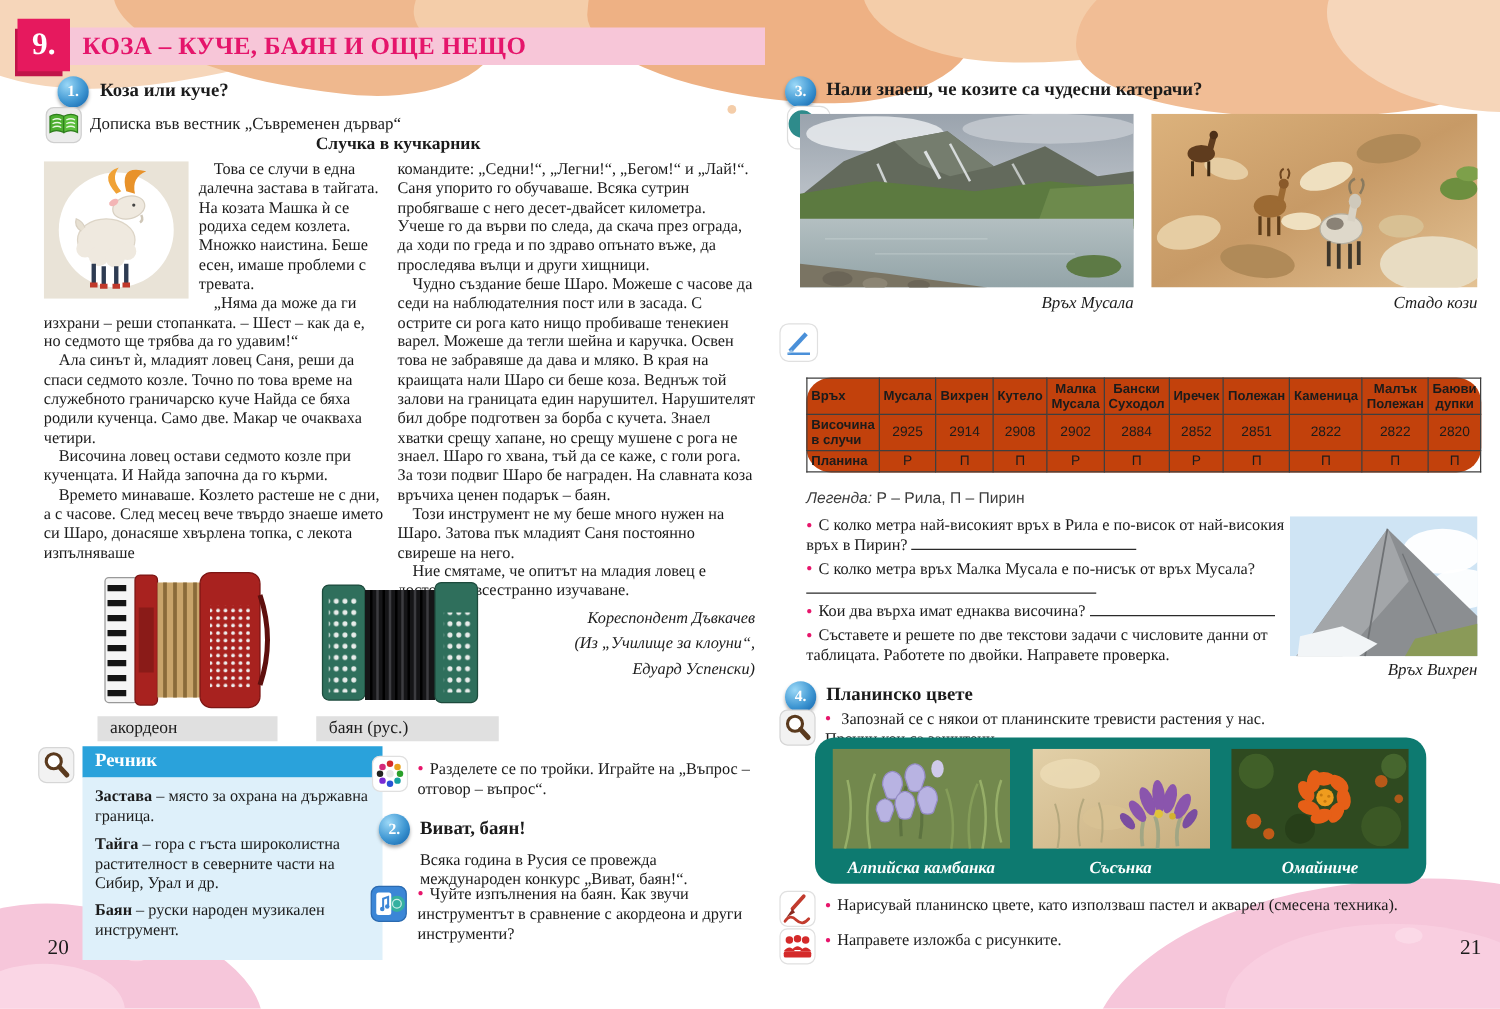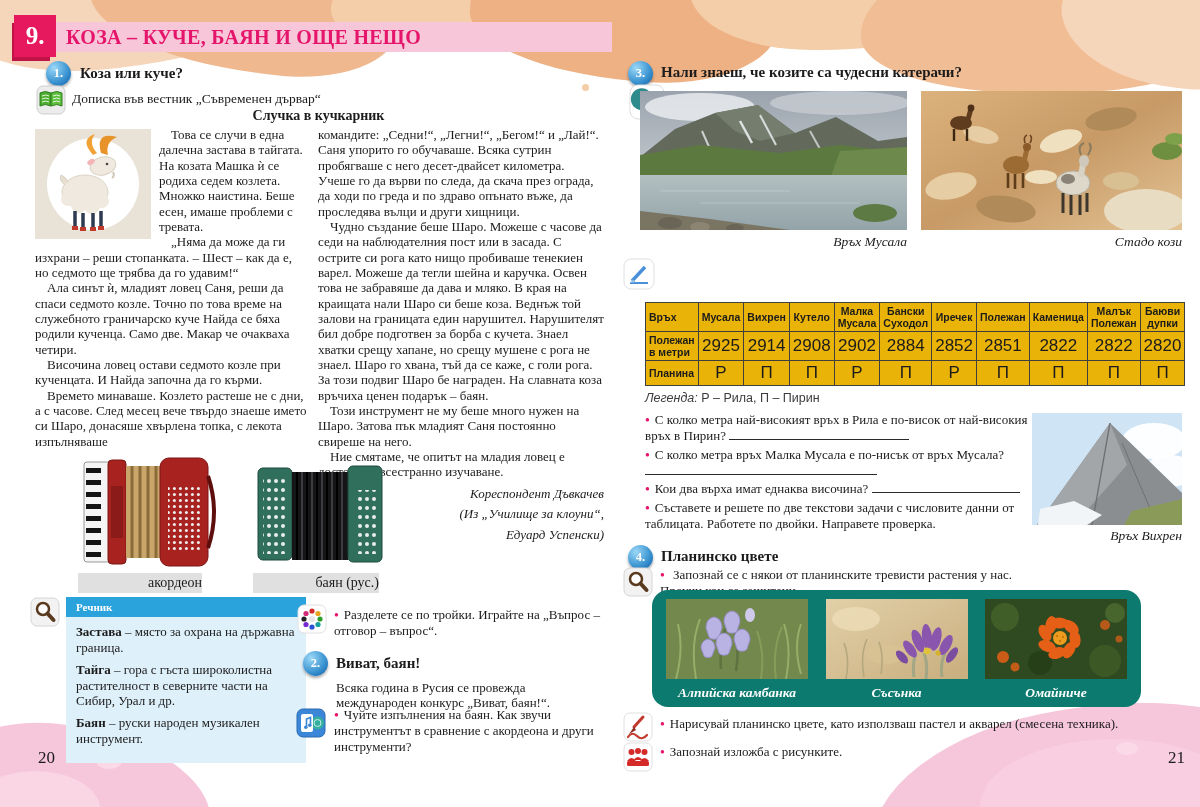--- a/index.html
+++ b/index.html
@@ -22,32 +22,32 @@
   .sec-title{font-weight:bold;font-size:15px;}
   .body-txt{font-size:13px;line-height:1.18;}
   .story p{margin:0;}
   .ind{text-indent:12px;}
   .story-title{font-weight:bold;font-size:14px;text-align:center;}
   .sigs{text-align:right;font-style:italic;font-size:13px;line-height:1.6;margin-top:4px;}
   .caption{font-style:italic;font-size:13.5px;text-align:right;}
   .instr{font-size:13px;line-height:1.22;}
   .instr::before{content:"●";color:#e7156b;font-size:8px;margin-right:5px;vertical-align:2px;}
   .fill{display:inline-block;border-bottom:1px solid #2a2a2a;height:11px;}
-  .instr-cap{background:#e0e0e0;text-align:right;font-size:14px;padding:2px 0;}
+  .instr-cap{background:#e0e0e0;text-align:left;font-size:14px;padding:2px 10px;}
   
   .dict{position:absolute;left:66px;top:597px;width:240px;}
-  .dict-h{background:#2aa2db;color:#fff;font-weight:bold;font-size:11px;padding:4px 10px;}
+  .dict-h{background:#2aa2db;color:#fff;font-weight:bold;font-size:15px;padding:4px 10px;}
   .dict-b{background:#def0fa;padding:7px 10px 10px;font-size:13px;line-height:1.22;}
   .dict-b p{margin:0 0 6px;}
   .dict-b b{font-weight:bold;}
   
-  .peaks{border-collapse:collapse;font-family:"Liberation Sans",sans-serif;background:#eab308;}
+  .peaks{border-collapse:collapse;font-family:"Liberation Sans",sans-serif;background:#c2410c;border-radius:20px;}
   .peaks th,.peaks td{border:1.5px solid #3f3f3f;padding:2px 3px;text-align:center;vertical-align:middle;}
   .peaks th{font-size:10.5px;font-weight:bold;}
-  .peaks td{font-size:17px;margin-left:45px;}
+  .peaks td{font-size:11px;margin-left:45px;}
   .peaks .rl{text-align:left;font-size:10.5px;}
   .legend{font-family:"Liberation Sans",sans-serif;font-size:12.5px;color:#3c3c3c;}
   
   .flowerbox{position:absolute;left:652px;top:590px;width:489px;height:117px;background:#0d7a70;
              border-radius:16px;display:flex;justify-content:space-between;align-items:flex-start;
              padding:9px 14px 4px;box-sizing:border-box;}
   .flowerbox figure{margin:0;text-align:center;}
   .fl-cap{color:#fff;font-weight:bold;font-style:italic;font-size:13.5px;margin-top:2px;}
   .pagenum{font-size:17px;margin-left:16px;}
   .iconbox{position:absolute;}
@@ -348,21 +348,21 @@
       <th>Кутело</th>
       <th>Малка Мусала</th>
       <th>Бански Суходол</th>
       <th>Иречек</th>
       <th>Полежан</th>
       <th>Каменица</th>
       <th>Малък Полежан</th>
       <th>Баюви дупки</th>
     </tr>
     <tr>
-      <th class="rl">Полежан в метри</th>
+      <th class="rl">Височина в случи</th>
       <td>2925</td>
       <td>2914</td>
       <td>2908</td>
       <td>2902</td>
       <td>2884</td>
       <td>2852</td>
       <td>2851</td>
       <td>2822</td>
       <td>2822</td>
       <td>2820</td>
@@ -508,17 +508,17 @@
   <svg class="iconbox" style="left:623px;top:742px;" width="30" height="30">
     <rect x="1" y="1" width="28" height="28" rx="6" fill="#fff" stroke="#e0e0e0"></rect>
     <circle cx="8.5" cy="10" r="3" fill="#d42a2a"></circle>
       <circle cx="15" cy="9" r="3" fill="#d42a2a"></circle>
       <circle cx="21.5" cy="10" r="3" fill="#d42a2a"></circle>
     <path d="M4,19 q4.5,-6 9,0 Z" fill="#d42a2a"></path>
       <path d="M10.5,18 q4.5,-6 9,0 Z" fill="#d42a2a"></path>
       <path d="M17,19 q4.5,-6 9,0 Z" fill="#d42a2a"></path>
     <rect x="4" y="19" width="22" height="5" rx="1.5" fill="#d42a2a"></rect>
   </svg>
-  <div class="abs instr" style="left:660px;top:744px;width:520px;"><span>Запознай изложба с рисунките.</span></div>
+  <div class="abs instr" style="left:660px;top:744px;width:520px;"><span>Направете изложба с рисунките.</span></div>
 
   <div class="abs pagenum" style="left:1152px;top:748px;">21</div>
 
 </div>
 
 </body></html>

